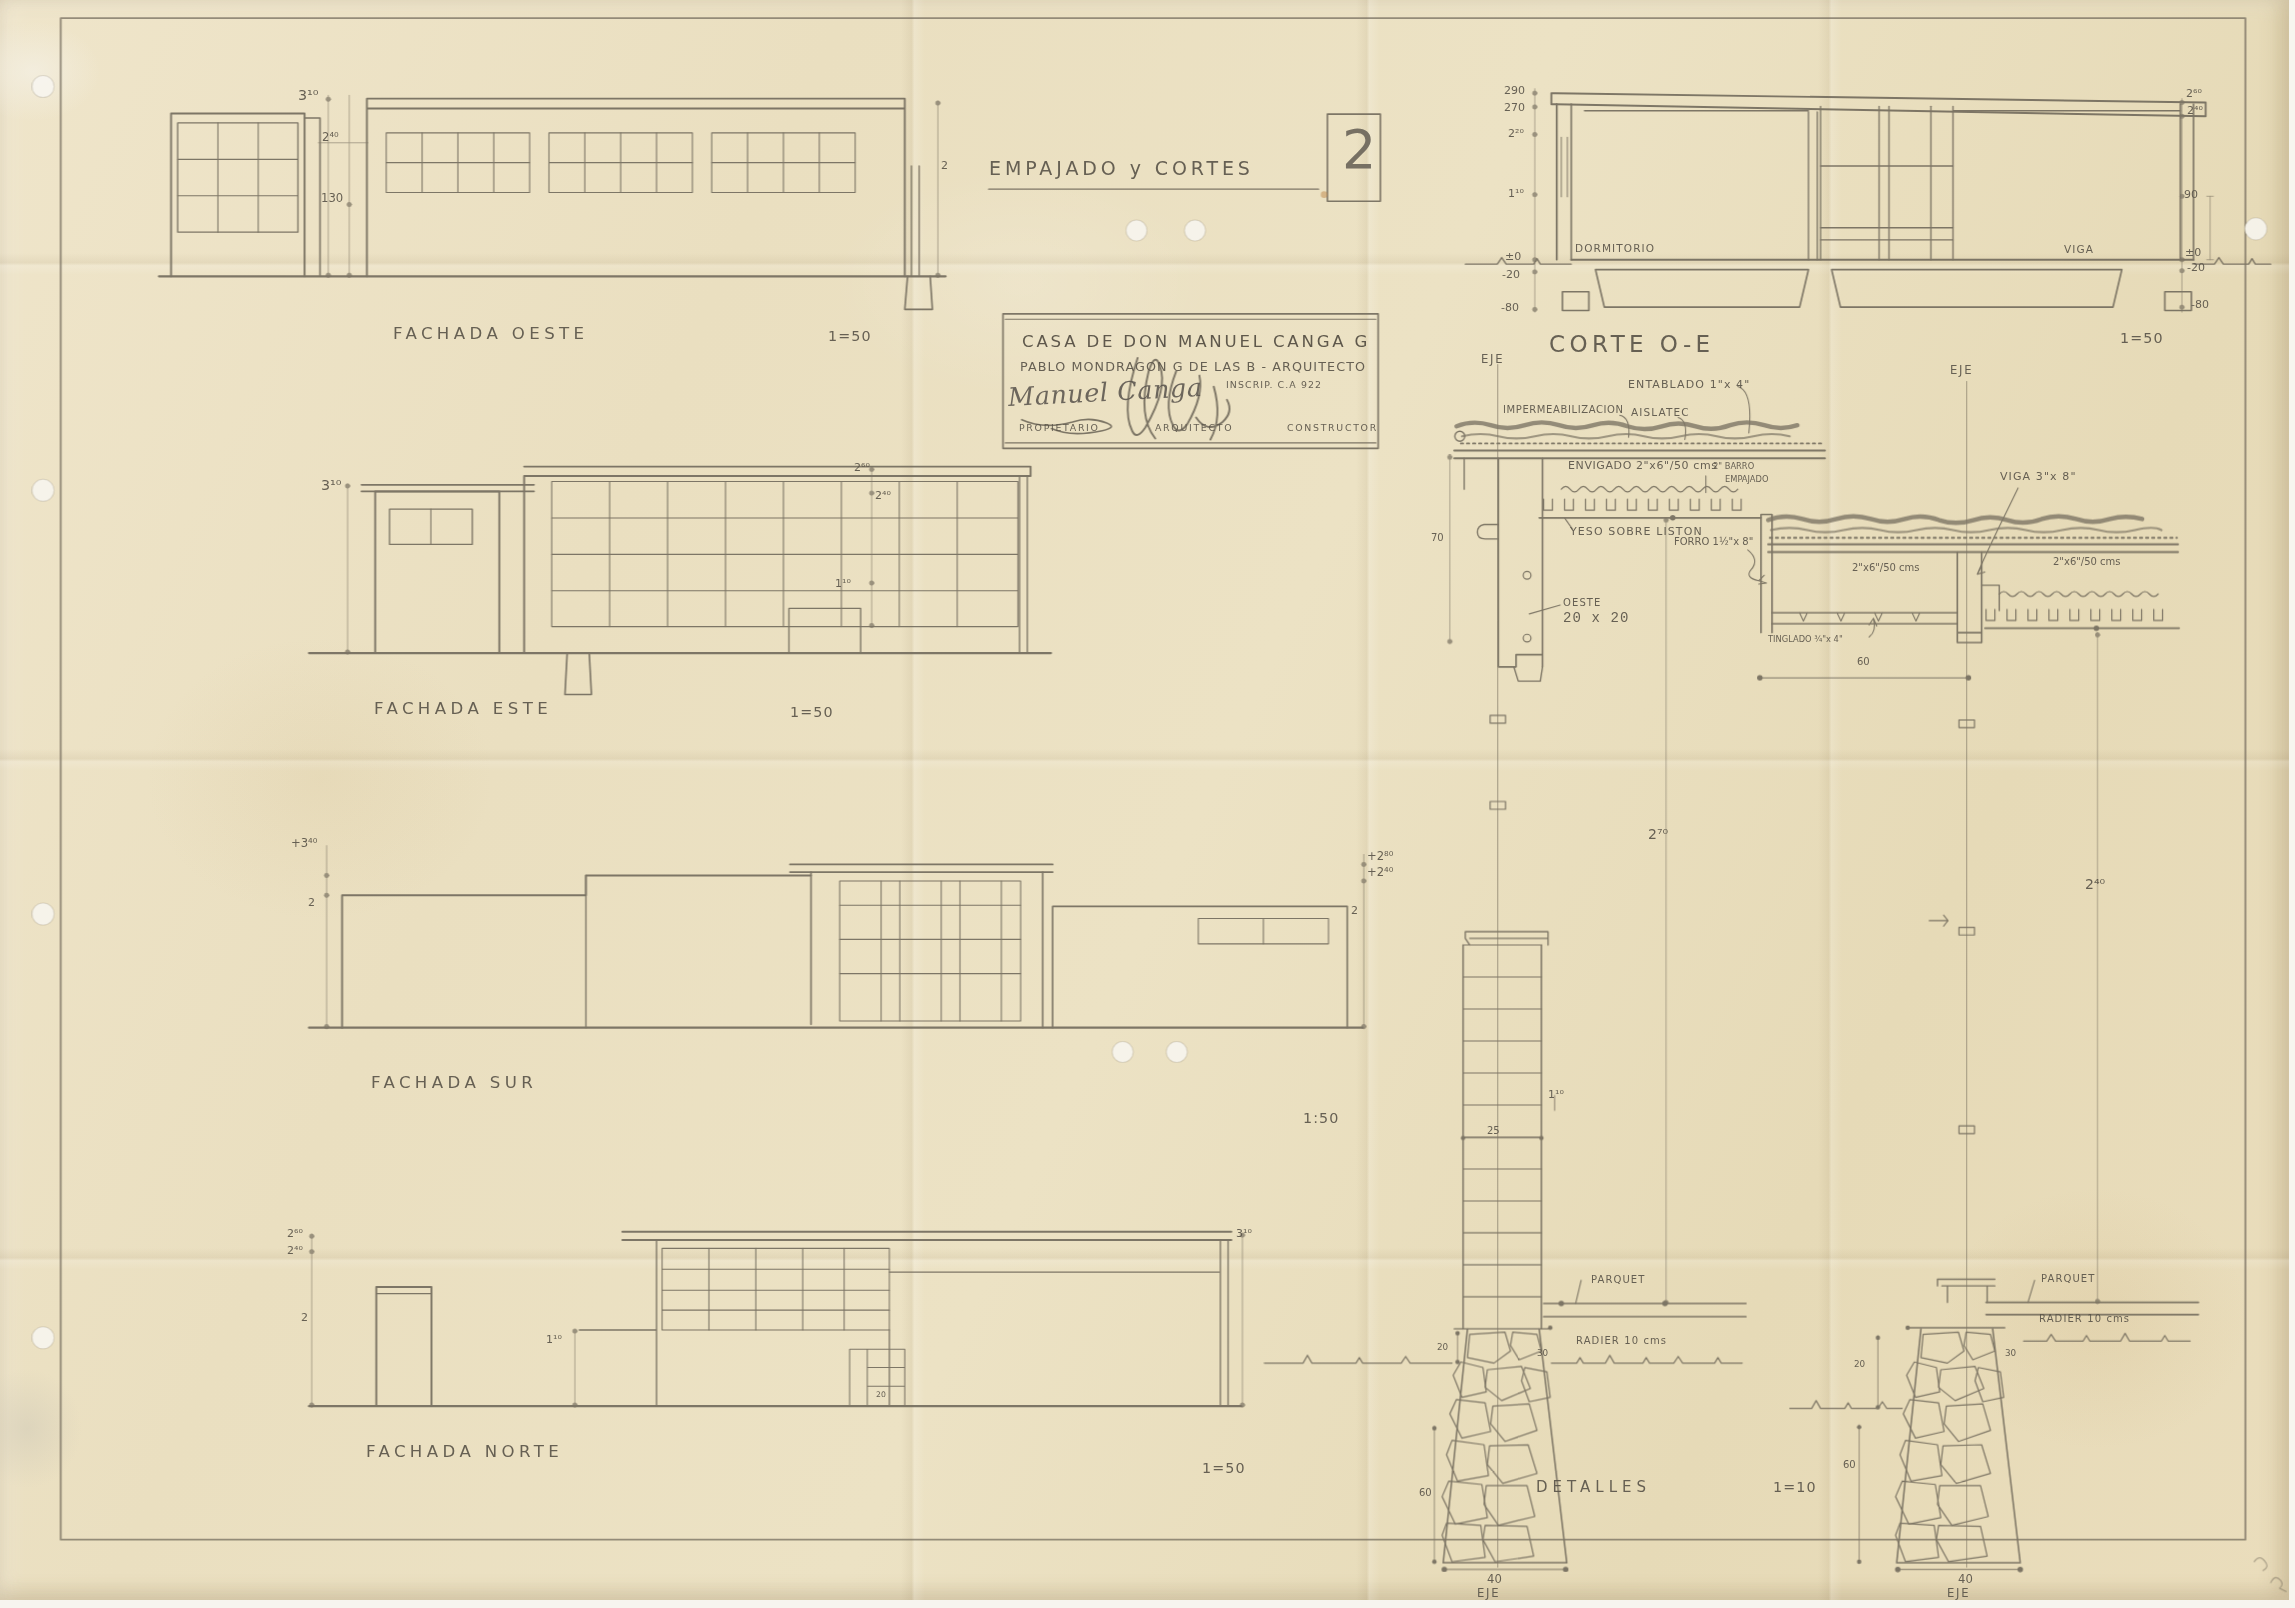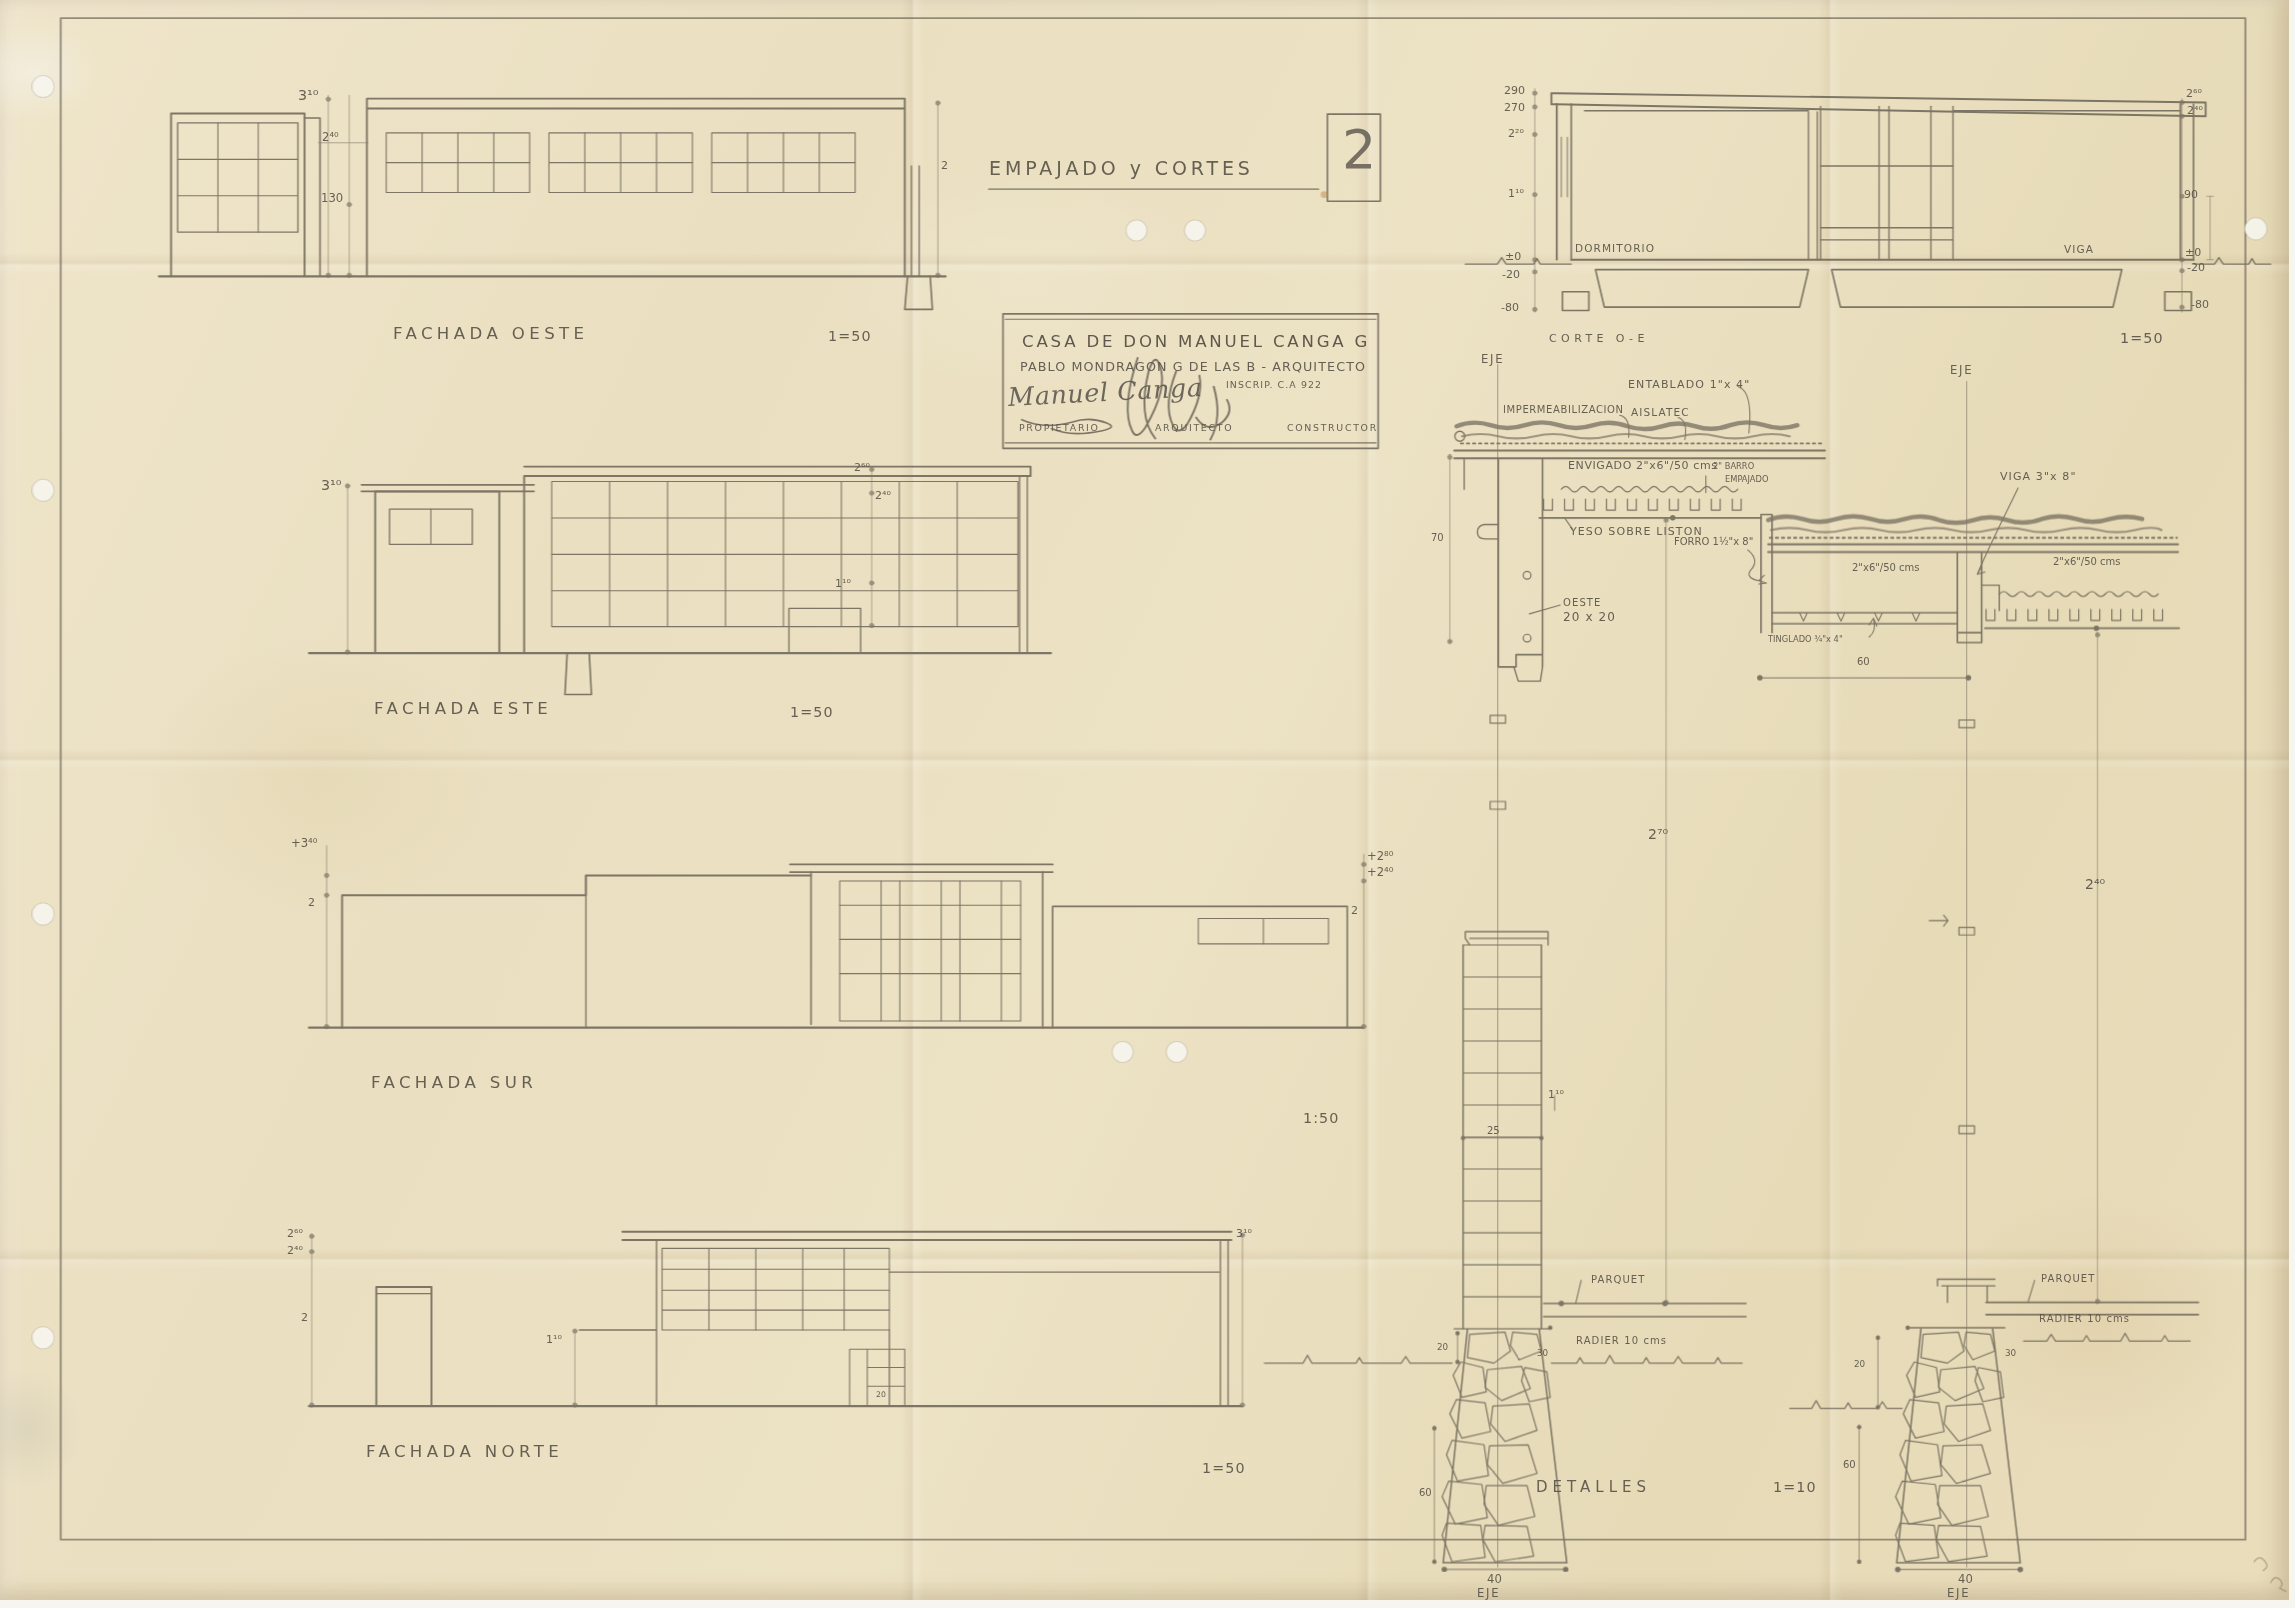--- a/index.html
+++ b/index.html
@@ -380,21 +380,21 @@
 
   <div class="lbl" style="left:366px;top:1444px;font-size:16.6px;letter-spacing:4.4px;">FACHADA NORTE</div>
   <div class="lbl" style="left:1202px;top:1461px;font-size:14.3px;letter-spacing:1.1px;">1=50</div>
   <div class="lbl" style="left:287px;top:1228px;font-size:11px;">2⁶⁰</div>
   <div class="lbl" style="left:287px;top:1245px;font-size:11px;">2⁴⁰</div>
   <div class="lbl" style="left:301px;top:1312px;font-size:11px;">2</div>
   <div class="lbl" style="left:546px;top:1334px;font-size:11px;">1¹⁰</div>
   <div class="lbl" style="left:1236px;top:1228px;font-size:11px;">3¹⁰</div>
   <div class="lbl" style="left:876px;top:1391px;font-size:7.7px;">20</div>
 
-  <div class="lbl" style="left:1549px;top:333px;font-size:11px;letter-spacing:4.4px;text-align:right;">CORTE O-E</div>
+  <div class="lbl" style="left:1549px;top:333px;font-size:23px;letter-spacing:4.4px;text-align:right;">CORTE O-E</div>
   <div class="lbl" style="left:2120px;top:331px;font-size:14.3px;letter-spacing:1.1px;">1=50</div>
   <div class="lbl" style="left:1481px;top:354px;font-size:11.6px;letter-spacing:1.7px;">EJE</div>
   <div class="lbl" style="left:1950px;top:365px;font-size:11.6px;letter-spacing:1.7px;">EJE</div>
   <div class="lbl" style="left:1575px;top:243px;font-size:10.5px;letter-spacing:1.1px;">DORMITORIO</div>
   <div class="lbl" style="left:2064px;top:244px;font-size:10.5px;letter-spacing:1.1px;">VIGA</div>
   <div class="lbl" style="left:1504px;top:85px;font-size:11px;">290</div>
   <div class="lbl" style="left:1504px;top:102px;font-size:11px;">270</div>
   <div class="lbl" style="left:1508px;top:128px;font-size:11px;">2²⁰</div>
   <div class="lbl" style="left:1508px;top:188px;font-size:11px;">1¹⁰</div>
   <div class="lbl" style="left:1505px;top:251px;font-size:11px;">±0</div>
@@ -411,21 +411,21 @@
   <div class="lbl" style="left:1773px;top:1480px;font-size:14.3px;letter-spacing:1.1px;">1=10</div>
 
   <div class="lbl" style="left:1628px;top:379px;font-size:11px;letter-spacing:1.1px;">ENTABLADO 1"x 4"</div>
   <div class="lbl" style="left:1503px;top:405px;font-size:10px;letter-spacing:0.6px;">IMPERMEABILIZACION</div>
   <div class="lbl" style="left:1631px;top:407px;font-size:10.5px;letter-spacing:1.1px;">AISLATEC</div>
   <div class="lbl" style="left:1568px;top:460px;font-size:11px;letter-spacing:0.6px;">ENVIGADO 2"x6"/50 cms</div>
   <div class="lbl" style="left:1713px;top:462px;font-size:8.3px;">2" BARRO</div>
   <div class="lbl" style="left:1725px;top:475px;font-size:8.3px;">EMPAJADO</div>
   <div class="lbl" style="left:1570px;top:526px;font-size:11px;letter-spacing:1.1px;">YESO SOBRE LISTON</div>
   <div class="lbl" style="left:1563px;top:598px;font-size:10px;letter-spacing:1.1px;">OESTE</div>
-  <div class="lbl" style="left:1563px;top:611px;font-size:12px;letter-spacing:1.1px;">20 x 20</div>
+  <div class="lbl" style="left:1563px;top:611px;font-size:14px;letter-spacing:1.1px;font-family:Liberation Mono, monospace;">20 x 20</div>
   <div class="lbl" style="left:1431px;top:533px;font-size:10px;">70</div>
   <div class="lbl" style="left:1648px;top:827px;font-size:14px;">2⁷⁰</div>
   <div class="lbl" style="left:1487px;top:1126px;font-size:10px;">25</div>
   <div class="lbl" style="left:1548px;top:1089px;font-size:11px;">1¹⁰</div>
   <div class="lbl" style="left:1591px;top:1275px;font-size:10px;letter-spacing:1.1px;">PARQUET</div>
   <div class="lbl" style="left:1576px;top:1336px;font-size:10px;letter-spacing:1.1px;">RADIER 10 cms</div>
   <div class="lbl" style="left:1437px;top:1343px;font-size:8.8px;">20</div>
   <div class="lbl" style="left:1537px;top:1349px;font-size:8.8px;">30</div>
   <div class="lbl" style="left:1419px;top:1488px;font-size:10px;">60</div>
   <div class="lbl" style="left:1487px;top:1574px;font-size:11.6px;">40</div>

